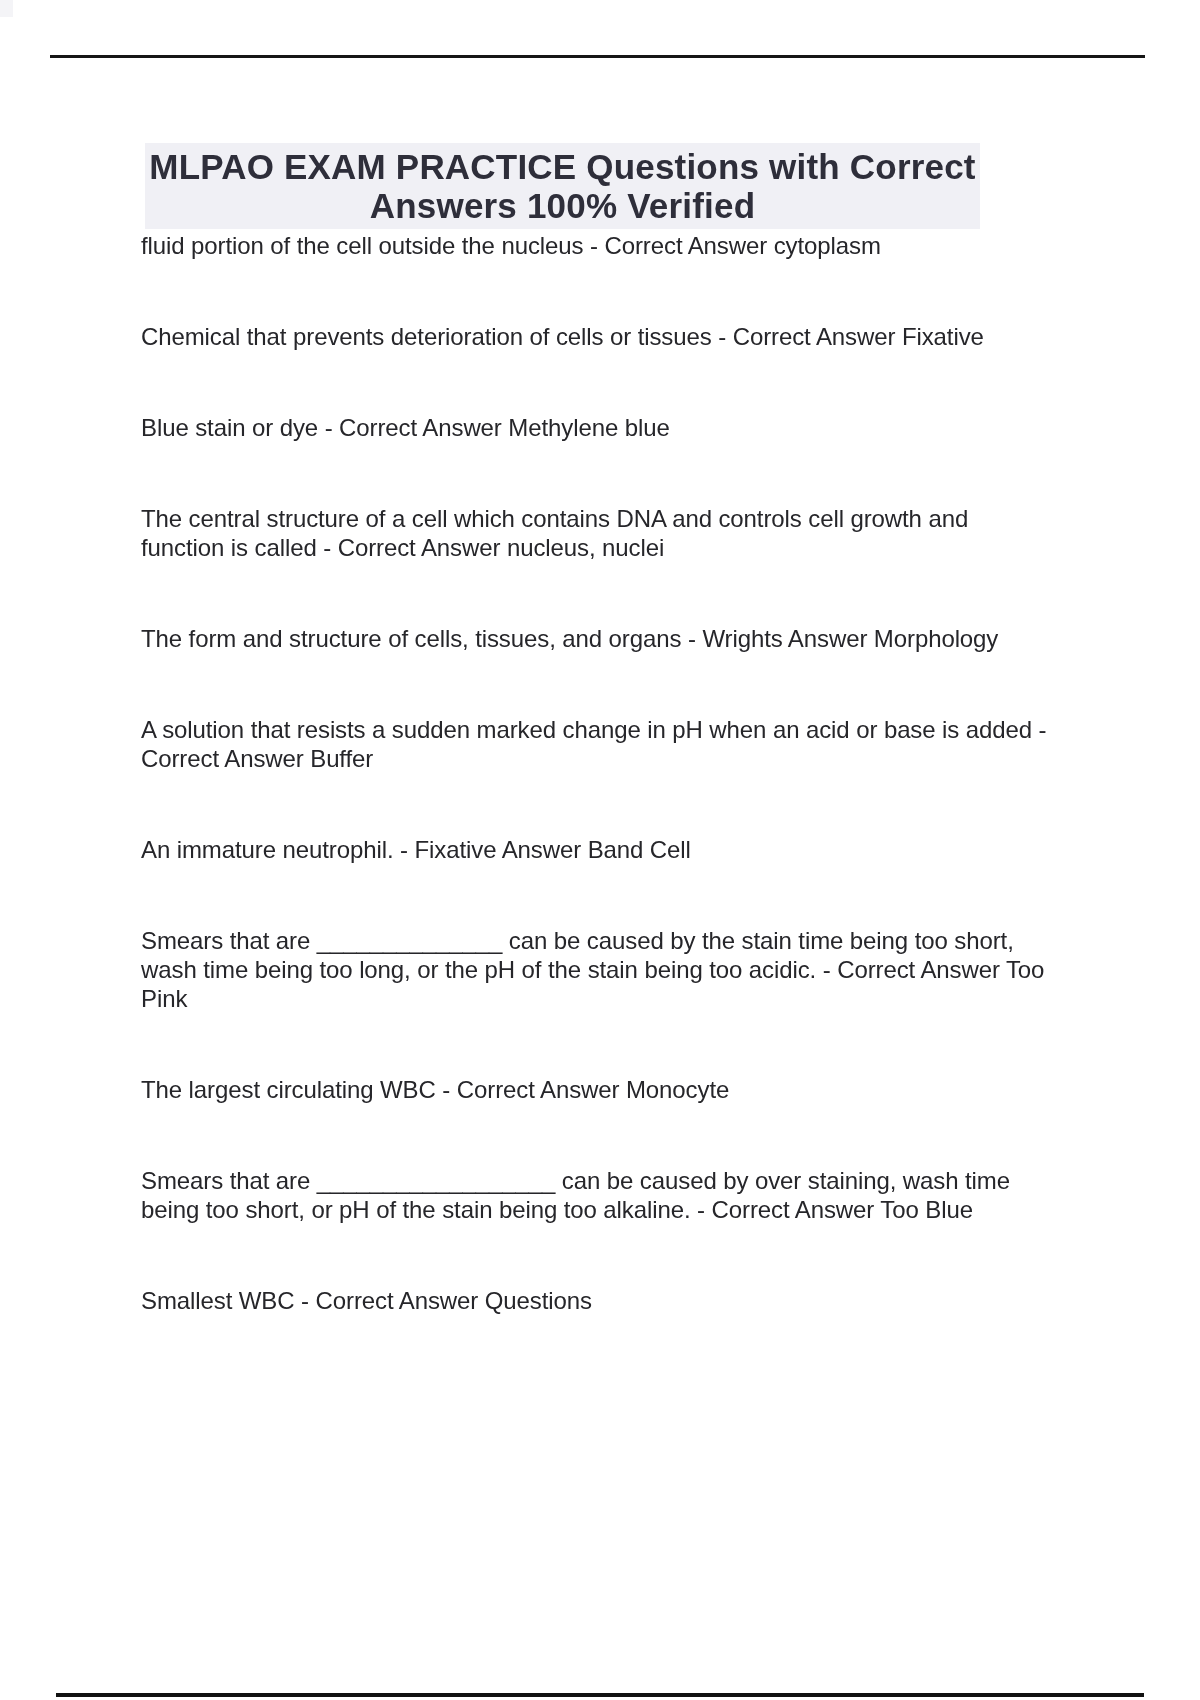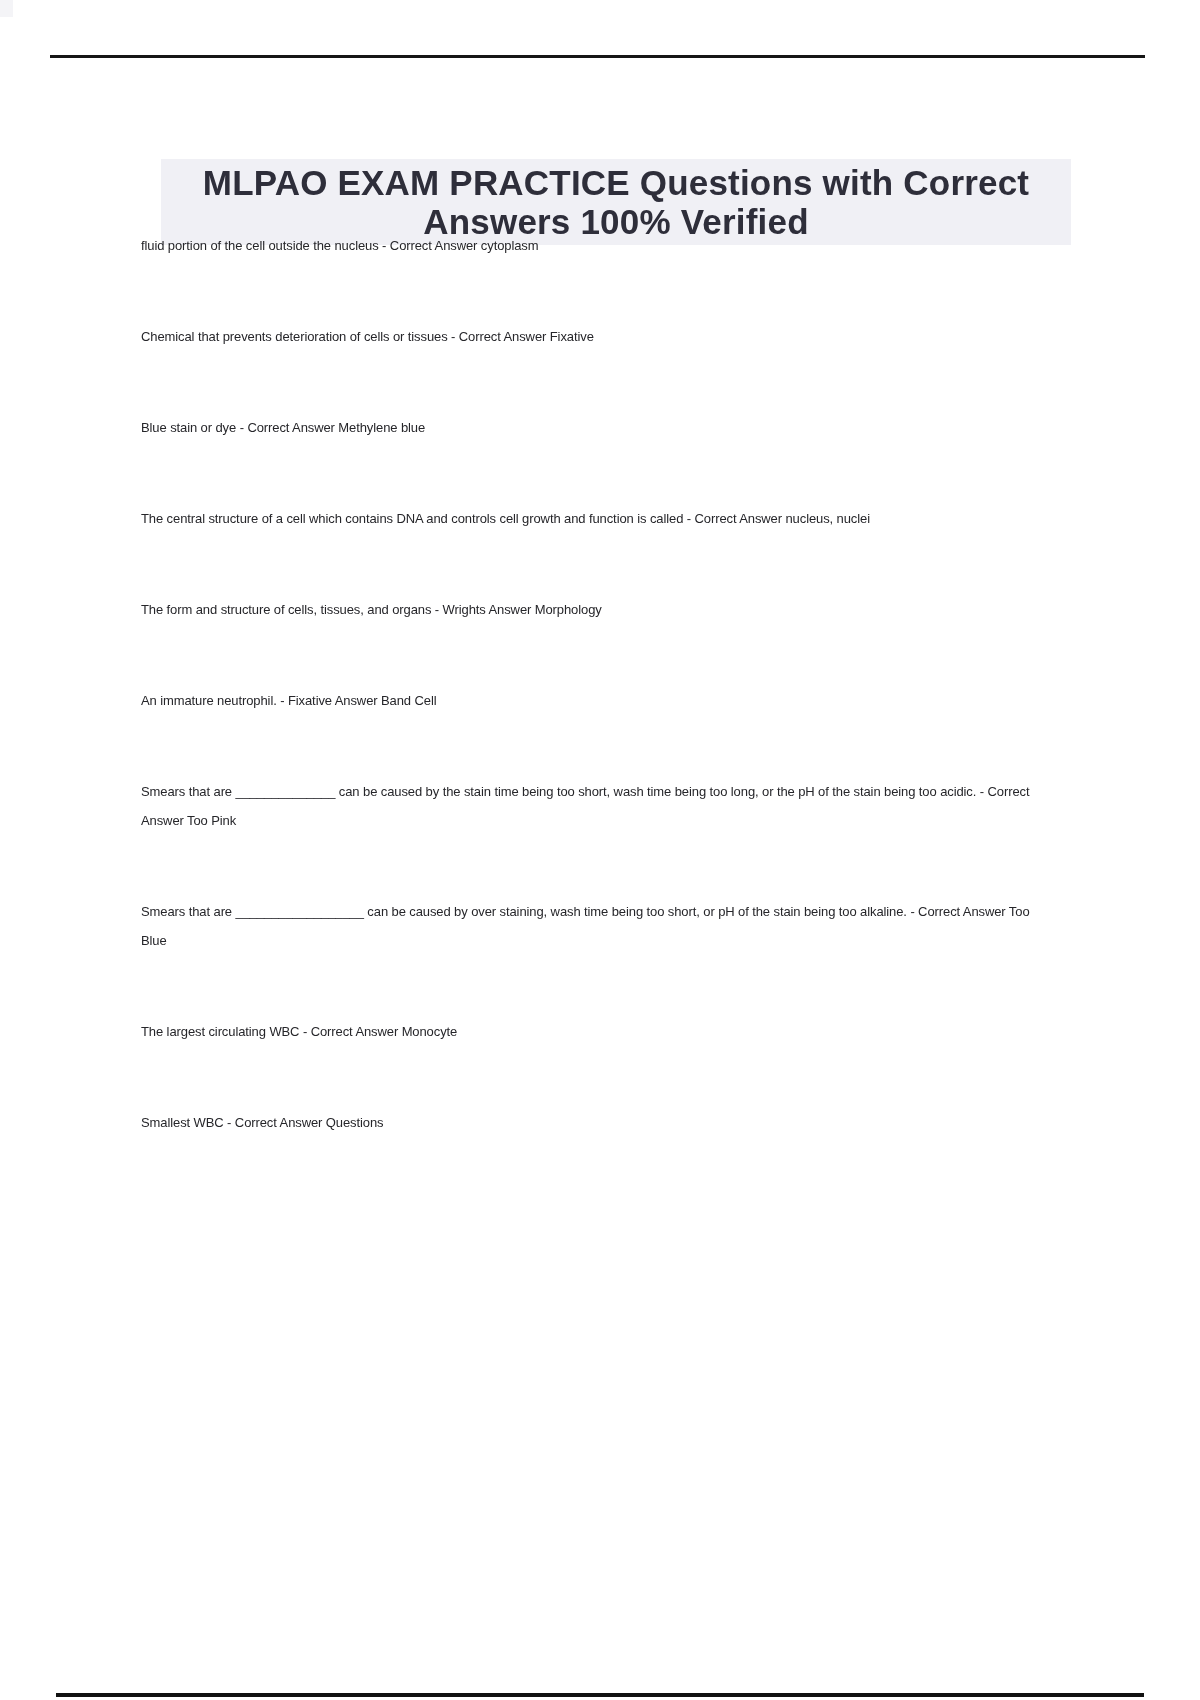--- a/index.html
+++ b/index.html
@@ -37,38 +37,38 @@
     top: 0;
     left: 0;
     width: 13px;
     height: 17px;
     background: #f4f4f7;
   }
   .title-box {
     position: absolute;
     top: 143px;
     left: 145px;
-    width: 910px;
-    margin: 16px;
+    width: 835px;
+    margin: 0;
     padding: 4px 0;
     background: #f0f0f5;
     color: #2e2e3a;
     font-size: 35px;
     line-height: 39px;
     font-weight: 700;
     text-align: center;
     letter-spacing: 0.2px;
   }
   .qa-list {
     position: absolute;
     top: 229px;
     left: 141px;
     width: 906px;
     color: #26262a;
-    font-size: 13px;
+    font-size: 24px;
     line-height: 29px;
     letter-spacing: -0.1px;
   }
   .qa-list p {
     margin: 0 0 62px 0;
     padding: 0;
   }
   .qa-list p:first-child {
     margin-top: 2px;
   }
@@ -83,22 +83,23 @@
   <div class="rule rule-top"></div>
 
   <h1 class="title-box">MLPAO EXAM PRACTICE Questions with Correct Answers 100% Verified</h1>
 
   <div class="qa-list">
     <p>fluid portion of the cell outside the nucleus - Correct Answer cytoplasm</p>
     <p>Chemical that prevents deterioration of cells or tissues - Correct Answer Fixative</p>
     <p>Blue stain or dye - Correct Answer Methylene blue</p>
     <p>The central structure of a cell which contains DNA and controls cell growth and function is called - Correct Answer nucleus, nuclei</p>
     <p>The form and structure of cells, tissues, and organs - Wrights Answer Morphology</p>
+    <p>A solution that resists a sudden marked change in pH when an acid or base is added - Correct Answer Buffer</p>
     <p>An immature neutrophil. - Fixative Answer Band Cell</p>
     <p>Smears that are ______________ can be caused by the stain time being too short, wash time being too long, or the pH of the stain being too acidic. - Correct Answer Too Pink</p>
+    <p>The largest circulating WBC - Correct Answer Monocyte</p>
     <p>Smears that are __________________ can be caused by over staining, wash time being too short, or pH of the stain being too alkaline. - Correct Answer Too Blue</p>
-    <p>The largest circulating WBC - Correct Answer Monocyte</p>
     <p>Smallest WBC - Correct Answer Questions</p>
   </div>
 
   <div class="rule rule-bottom"></div>
 
 </div>
 
 </body></html>

